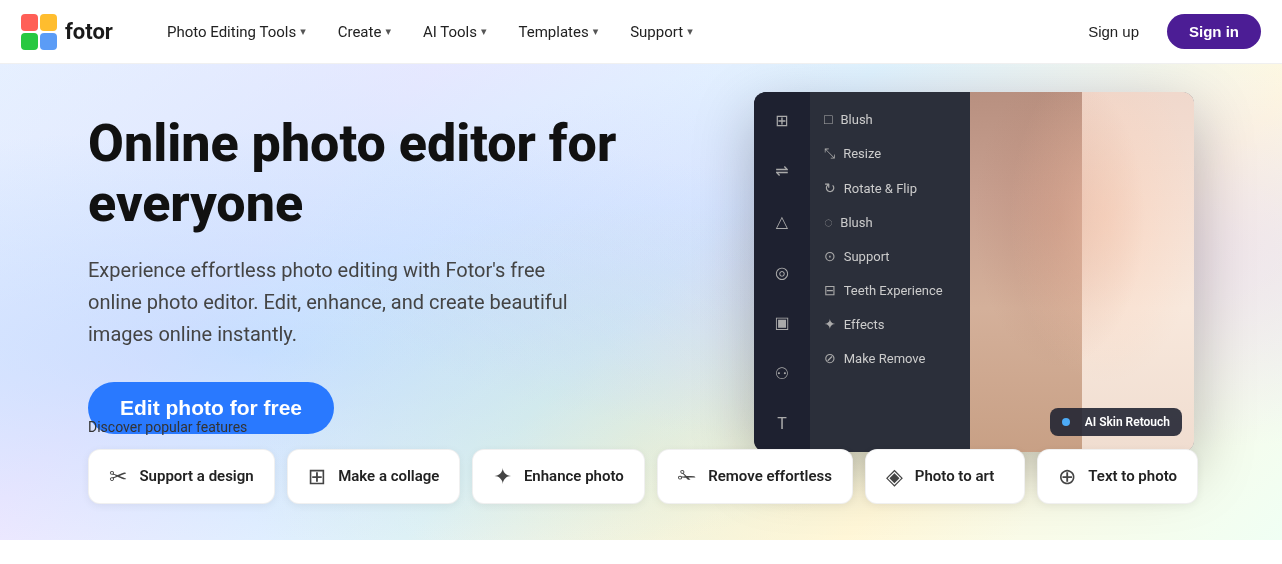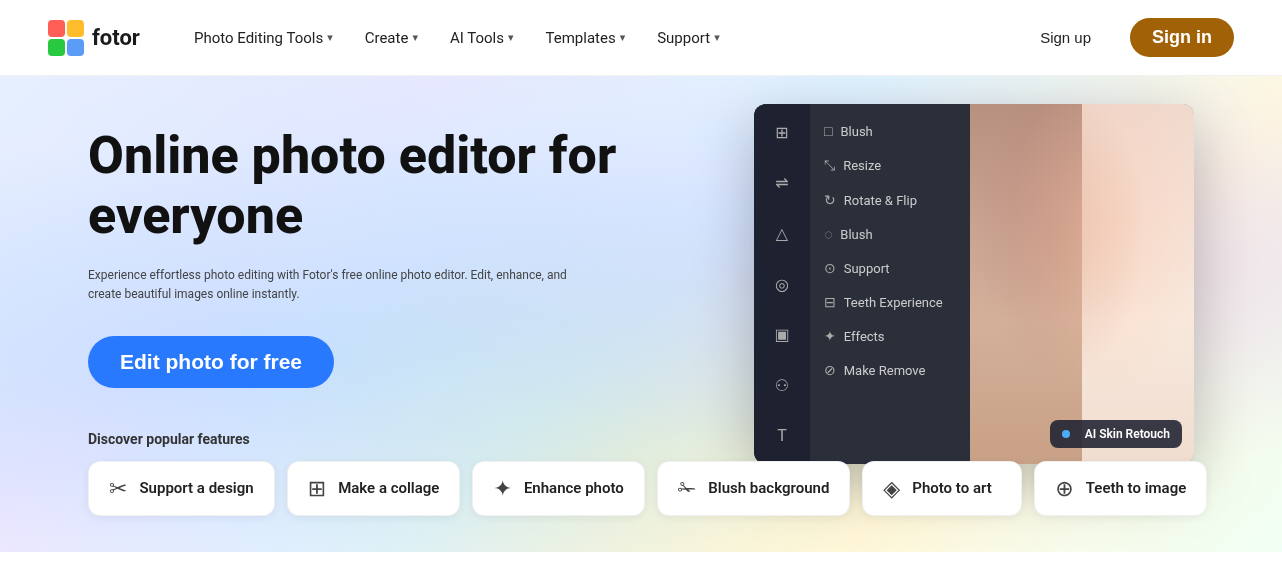--- a/index.html
+++ b/index.html
@@ -1,53 +1,53 @@
 <!DOCTYPE html>
 <html><head>
   <meta charset="utf-8">
   <style>
     * { margin: 0; padding: 0; box-sizing: border-box; }
     body { font-family: -apple-system, BlinkMacSystemFont, 'Segoe UI', Roboto, sans-serif; overflow: hidden; width: 1282px; height: 564px; background: white; }
 
     
     .navbar {
-      display: flex; align-items: center; padding: 0 48px; height: 76px;
+      display: flex; align-items: center; padding: 0 21px; height: 64px;
       background: rgba(255,255,255,0.92); backdrop-filter: blur(8px);
       border-bottom: 1px solid rgba(0,0,0,0.06); position: relative; z-index: 10;
     }
     .logo { display: flex; align-items: center; gap: 8px; margin-right: 40px; text-decoration: none; }
     .logo-icon { width: 36px; height: 36px; }
     .logo-text { font-size: 22px; font-weight: 700; color: #1a1a1a; }
     .nav-links { display: flex; align-items: flex-start; gap: 4px; flex: 1; }
     .nav-item { display: flex; align-items: center; gap: 4px; padding: 8px 14px; font-size: 15px; color: #222; cursor: pointer; border-radius: 6px; white-space: nowrap; }
     .chevron { font-size: 11px; color: #555; }
-    .nav-right { display: flex; align-items: center; gap: 23px; }
+    .nav-right { display: flex; align-items: center; gap: 12px; }
     .btn-signup { font-size: 15px; color: #222; padding: 8px 16px; cursor: pointer; border-radius: 8px; background: none; border: none; }
-    .btn-signin { font-size: 18px; font-weight: 600; color: white; padding: 9px 22px; cursor: pointer; border-radius: 24px; background: #a16207; border: none; }
+    .btn-signin { font-size: 15px; font-weight: 600; color: white; padding: 9px 22px; cursor: pointer; border-radius: 24px; background: #4c1d95; border: none; }
 
     
     .hero {
       position: relative; width: 1282px; height: 476px; overflow: hidden;
       background: linear-gradient(135deg, #e8f0ff 0%, #f0e8ff 25%, #e0f4ff 50%, #fff8e0 75%, #f0fff4 100%);
     }
     .hero-bg-blur {
       position: absolute; inset: 0;
       background: radial-gradient(ellipse at 20% 60%, rgba(130,200,255,0.35) 0%, transparent 55%),
                   radial-gradient(ellipse at 80% 40%, rgba(200,160,255,0.3) 0%, transparent 50%),
                   radial-gradient(ellipse at 50% 80%, rgba(255,230,130,0.25) 0%, transparent 45%),
                   radial-gradient(ellipse at 30% 20%, rgba(180,230,255,0.3) 0%, transparent 40%);
     }
 
     .hero-content { position: absolute; left: 88px; top: 50px; max-width: 560px; z-index: 2; }
     .hero-title { font-size: 52px; font-weight: 800; color: #111; line-height: 1.15; margin-bottom: 20px; }
-    .hero-subtitle { font-size: 12px; color: #444; line-height: 1.6; margin-bottom: 32px; max-width: 480px; }
+    .hero-subtitle { font-size: 20px; color: #444; line-height: 1.6; margin-bottom: 32px; max-width: 480px; }
     .btn-edit { background: #2979ff; color: white; border: none; border-radius: 28px; padding: 14px 32px; font-size: 21px; font-weight: 600; cursor: pointer; }
 
     
-    .discover-label { font-size: 14px; font-weight: 700; color: #333; margin-bottom: 14px; }
+    .discover-label { font-size: 14px; font-weight: 400; color: #333; margin-bottom: 14px; }
     .features-strip { display: flex; gap: 12px; }
     .feature-card {
       display: flex; align-items: center; gap: 12px;
       background: white; border-radius: 12px; padding: 14px 20px;
       min-width: 160px; cursor: pointer; border: 1px solid rgba(0,0,0,0.06);
       box-shadow: 0 2px 8px rgba(0,0,0,0.06);
     }
     .feature-icon { font-size: 22px; color: #444; }
     .feature-label { font-size: 15px; font-weight: 600; color: #222; line-height: 1.3; }
 
@@ -232,25 +232,25 @@
       <div class="feature-card">
         <span class="feature-icon">⊞</span>
         <span class="feature-label">Make a collage</span>
       </div>
       <div class="feature-card">
         <span class="feature-icon">✦</span>
         <span class="feature-label">Enhance photo</span>
       </div>
       <div class="feature-card">
         <span class="feature-icon">✁</span>
-        <span class="feature-label">Blush background</span>
+        <span class="feature-label">Remove effortless</span>
       </div>
       <div class="feature-card">
         <span class="feature-icon">◈</span>
         <span class="feature-label">Photo to art</span>
       </div>
       <div class="feature-card">
         <span class="feature-icon">⊕</span>
-        <span class="feature-label">Teeth to image</span>
+        <span class="feature-label">Text to photo</span>
       </div>
     </div>
   </div>
 </section>
 
 </body></html>

